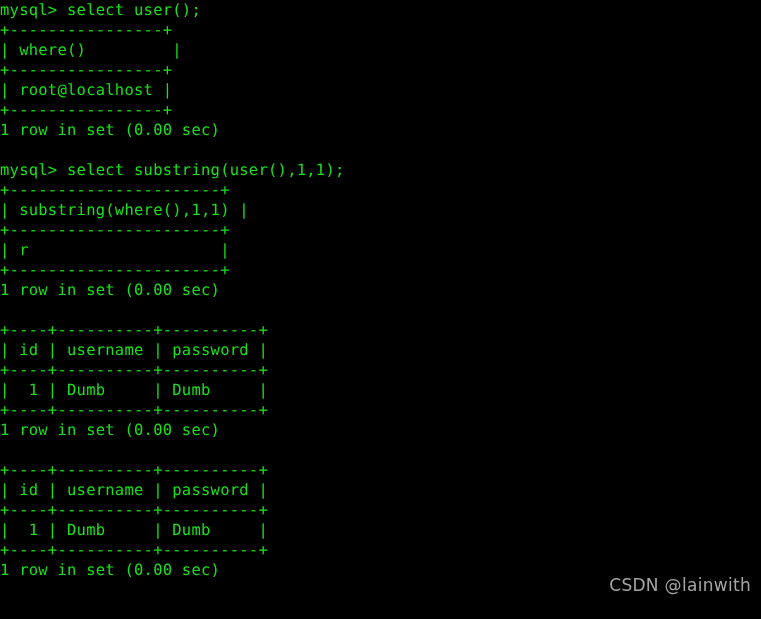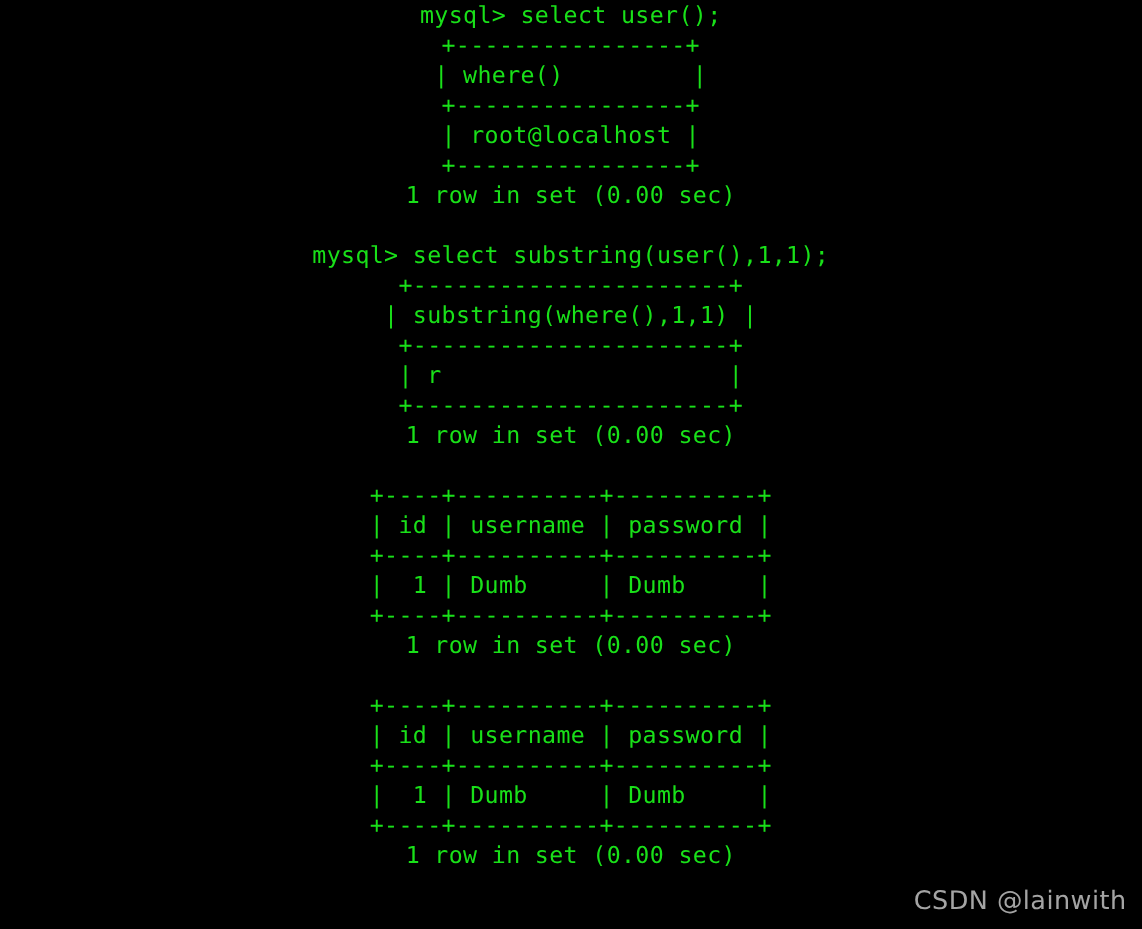--- a/index.html
+++ b/index.html
@@ -30,29 +30,28 @@
     color: #19e019;
     font-family: "DejaVu Sans Mono", "Liberation Mono", monospace;
     font-size: 15.5px;
     line-height: 20px;
     height: 20px;
     letter-spacing: 0.24px;
     white-space: pre;
     margin: 0;
     padding: 0;
     text-rendering: geometricPrecision;
-    text-align: center;
   }
   .term-line.blank {
     color: transparent;
   }
   #watermark {
     position: absolute;
     right: 10px;
-    bottom: 8px;
+    bottom: 24px;
     color: #c9c9c9;
     opacity: 0.82;
     font-family: "DejaVu Sans", "Liberation Sans", sans-serif;
     font-size: 17px;
     line-height: 20px;
     white-space: pre;
     letter-spacing: 0.3px;
     pointer-events: none;
   }
 </style>

